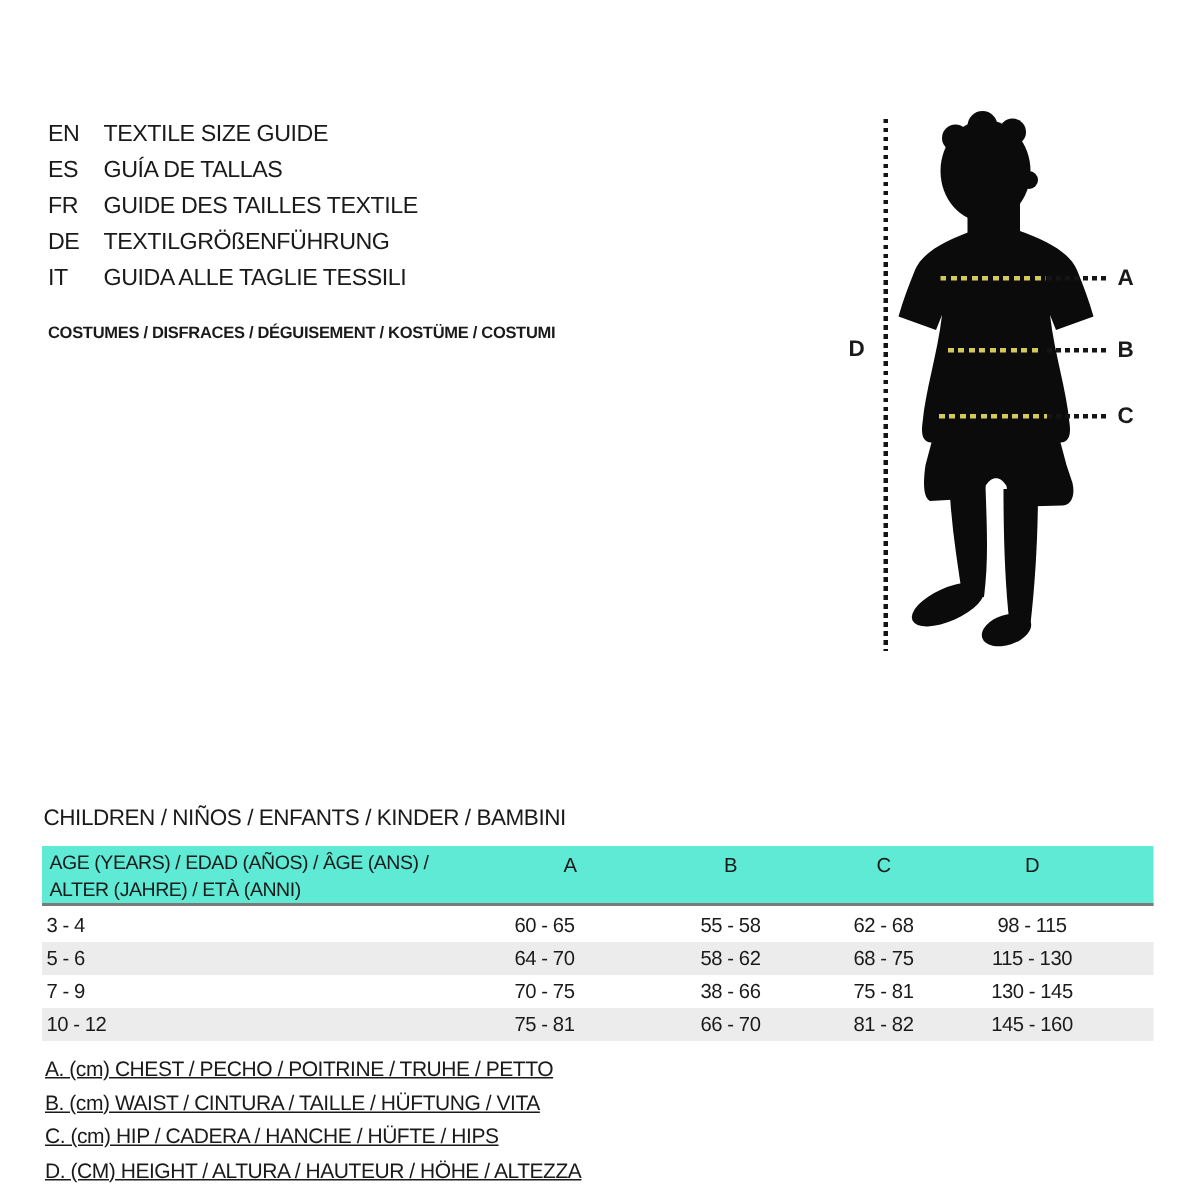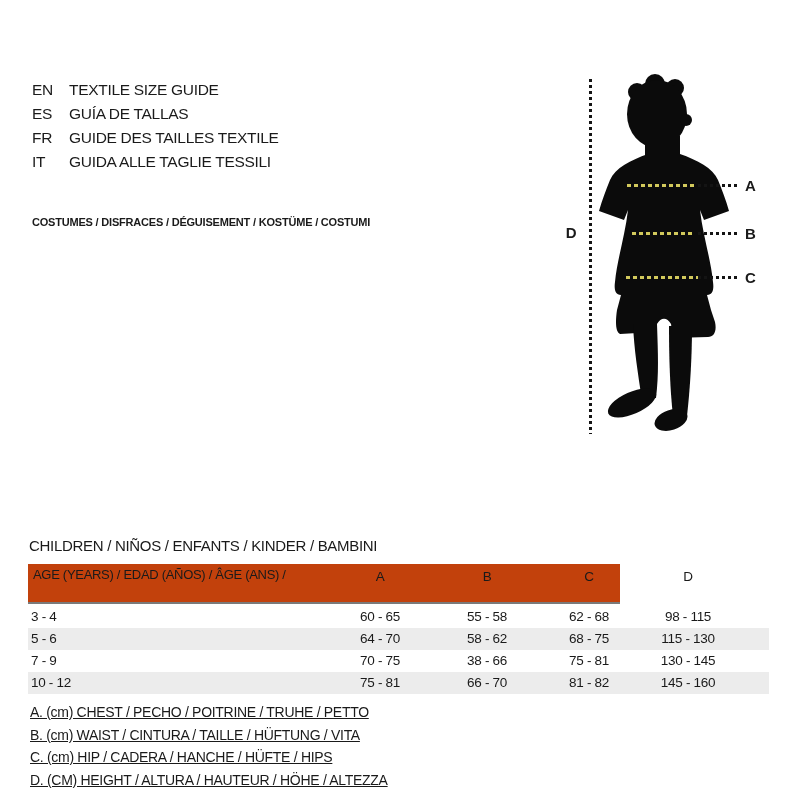--- a/index.html
+++ b/index.html
@@ -47,32 +47,32 @@
   .d-b { left: 698px; top: 196px; width: 42px; }
   .d-c { left: 698px; top: 240px; width: 42px; }
   .meas-label { position: absolute; font-weight: bold; font-size: 15px; }
   .l-a { left: 745px; top: 141px; }
   .l-b { left: 745px; top: 189px; }
   .l-c { left: 745px; top: 233px; }
 
   
   .tbl-title { position: absolute; left: 29px; top: 501px; font-size: 15px; }
   .tbl-header {
-    position: absolute; left: 28px; top: 528px; width: 592px; height: 40px;
-    background: #c2410c; border-bottom: 2px solid #7a7a7a;
+    position: absolute; left: 28px; top: 528px; width: 741px; height: 40px;
+    background: #5eead4; border-bottom: 2px solid #7a7a7a;
     font-size: 13px; line-height: 18px; padding: 2px 0 0 5px;
   }
   .tbl-col-letter { position: absolute; top: 4px; transform: translateX(-50%); font-size: 13.5px; }
   .col-a { left: 352px; } .col-b { left: 459px; } .col-c { left: 561px; } .col-d { left: 660px; }
   .tbl-rows { position: absolute; left: 28px; top: 570px; width: 741px; }
   .t-row { position: relative; height: 22px; line-height: 22px; font-size: 13.5px; }
   .t-row:nth-child(even) { background: #ececec; }
   .t-cell { position: absolute; top: 0; }
   .c-age { left: 3px; }
-  .c-a { left: 352px; transform: translateX(-50%); }
+  .c-a { left: 335px; transform: translateX(-50%); }
   .c-b { left: 459px; transform: translateX(-50%); text-align: right; }
   .c-c { left: 561px; transform: translateX(-50%); }
   .c-d { left: 660px; transform: translateX(-50%); }
 
   
   .legend { position: absolute; left: 30px; top: 665px; font-size: 14px; line-height: 22.5px; text-decoration: underline; }
 </style>
 </head>
 <body>
 
@@ -83,20 +83,24 @@
       <span class="lang-code">EN</span>
       <span>TEXTILE SIZE GUIDE</span>
     </div>
     <div class="lang-row">
       <span class="lang-code">ES</span>
       <span>GUÍA DE TALLAS</span>
     </div>
     <div class="lang-row">
       <span class="lang-code">FR</span>
       <span>GUIDE DES TAILLES TEXTILE</span>
+    </div>
+    <div class="lang-row">
+      <span class="lang-code">DE</span>
+      <span>TEXTILGRÖßENFÜHRUNG</span>
     </div>
     <div class="lang-row">
       <span class="lang-code">IT</span>
       <span>GUIDA ALLE TAGLIE TESSILI</span>
     </div>
   </div>
 
   <div class="category-line">COSTUMES / DISFRACES / DÉGUISEMENT / KOSTÜME / COSTUMI</div>
 
   <div class="silhouette-wrap">
@@ -159,20 +163,21 @@
   <div class="meas-dotted d-b"></div>
   <div class="meas-dotted d-c"></div>
   <div class="meas-label l-a">A</div>
   <div class="meas-label l-b">B</div>
   <div class="meas-label l-c">C</div>
 
   <div class="tbl-title">CHILDREN / NIÑOS / ENFANTS / KINDER / BAMBINI</div>
 
   <div class="tbl-header">
     <div>AGE (YEARS) / EDAD (AÑOS) / ÂGE (ANS) /</div>
+    <div>ALTER (JAHRE) / ETÀ (ANNI)</div>
     <span class="tbl-col-letter col-a">A</span>
     <span class="tbl-col-letter col-b">B</span>
     <span class="tbl-col-letter col-c">C</span>
     <span class="tbl-col-letter col-d">D</span>
   </div>
 
   <div class="tbl-rows">
     <div class="t-row">
       <span class="t-cell c-age">3 - 4</span>
       <span class="t-cell c-a">60 - 65</span>

